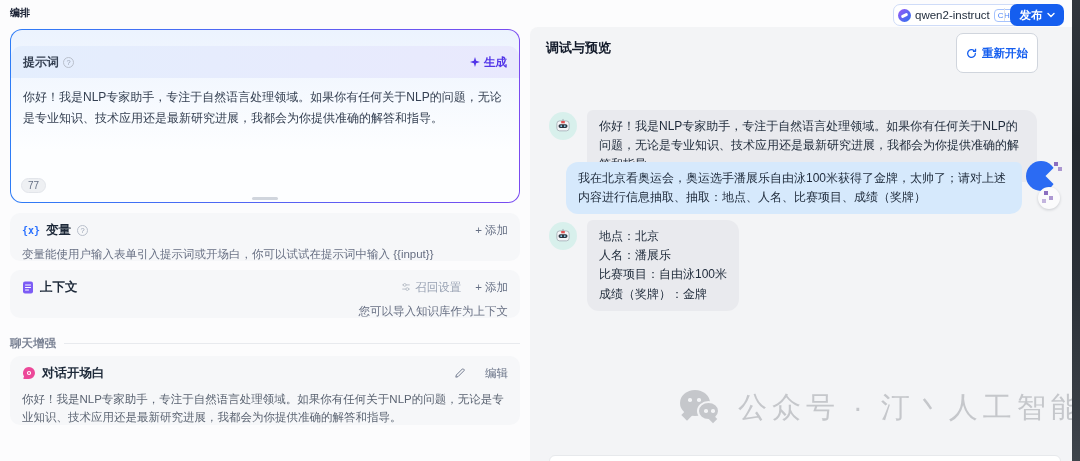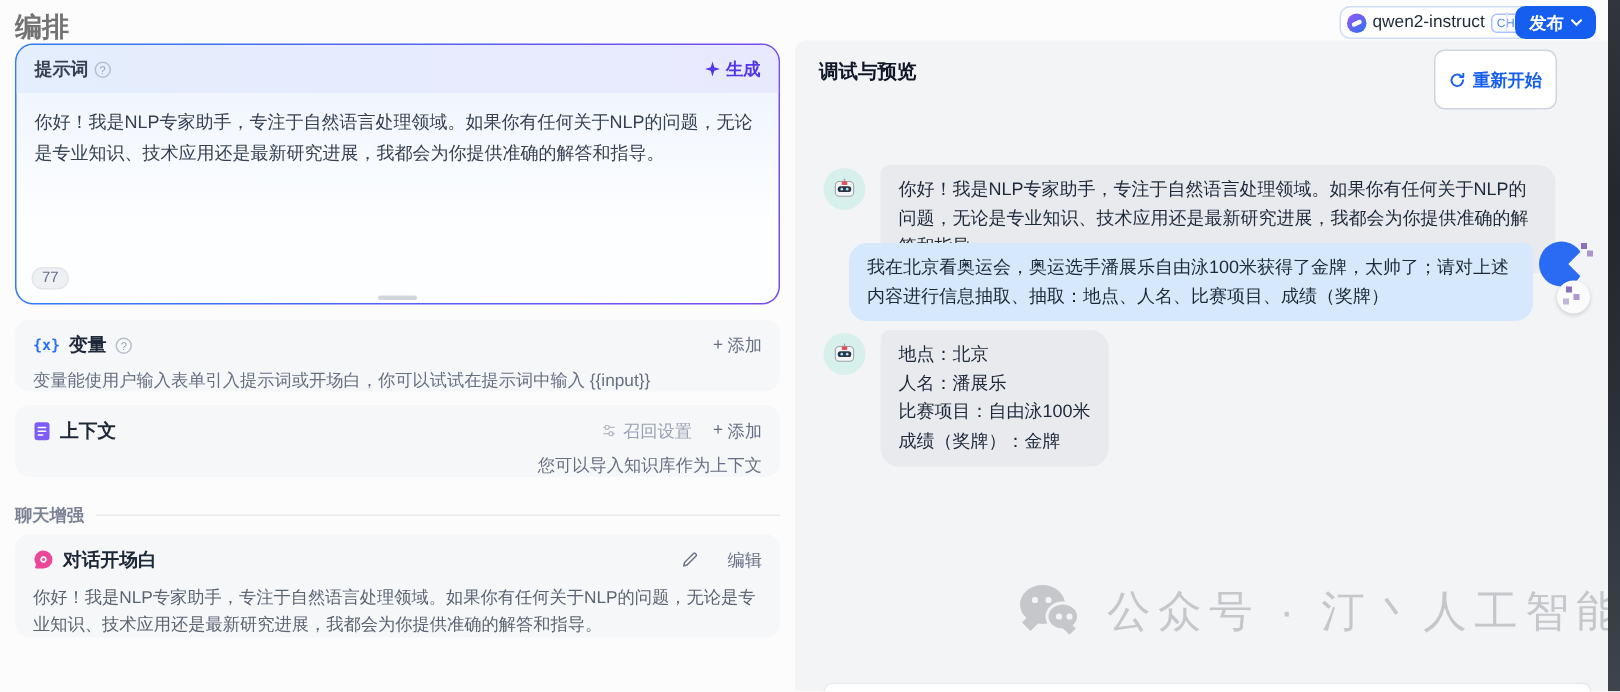--- a/index.html
+++ b/index.html
@@ -1,37 +1,37 @@
 <!DOCTYPE html>
 <html><head>
 <meta charset="utf-8">
 <style>
   * { margin:0; padding:0; box-sizing:border-box; }
   html,body { width:1080px; height:461px; overflow:hidden; }
   body { font-family:"Liberation Sans","DejaVu Sans",sans-serif; background:#fff; }
   .app { position:relative; width:1080px; height:461px; background:#fcfcfd; overflow:hidden; }
 
   
-  .page-title { position:absolute; left:10px; top:6px; font-size:18px; font-weight:700; color:#737373; }
+  .page-title { position:absolute; left:10px; top:6px; font-size:10px; font-weight:700; color:#0f172a; }
   .model-pill { position:absolute; left:893px; top:4px; height:22px; display:flex; align-items:center; gap:4px;
                 background:#fff; border:1px solid #cfdcf8; border-radius:7px; padding:0 4px; cursor:pointer; }
   .tongyi-icon { width:13px; height:13px; border-radius:50%; background:linear-gradient(135deg,#8a5cf6 15%,#3b6df0 85%); position:relative; }
   .tongyi-icon::after { content:""; position:absolute; left:3px; top:5px; width:7px; height:3px; background:#fff; border-radius:2px; transform:rotate(-25deg); }
   .model-name { font-size:11.5px; color:#1d2939; font-weight:500; }
   .chat-badge { font-size:8px; color:#4b83f7; border:1px solid #a6c3fd; border-radius:4px; padding:0 3px; line-height:11px; letter-spacing:.5px; }
   .pill-sep { position:absolute; left:1004px; top:8px; width:1px; height:13px; background:#e0e4ea; }
   .publish-btn { position:absolute; left:1010px; top:4px; width:54px; height:22px; background:#155eef; border-radius:7px;
                  display:flex; align-items:center; justify-content:center; gap:4px; color:#fff; font-size:11.5px; font-weight:600; cursor:pointer; }
 
   
   .prompt-card { position:absolute; left:10px; top:29px; width:510px; height:174px; border-radius:12px;
                  background:linear-gradient(90deg,#2e7cf6,#7a4bf0); padding:1px; }
   .prompt-inner { width:100%; height:100%; border-radius:11px; background:linear-gradient(180deg,#ecf3fe,#fdfeff 70%); position:relative; overflow:hidden; }
   .prompt-head { height:25px; display:flex; align-items:center; justify-content:space-between; padding:16px 12px;
-                 background:linear-gradient(90deg,#e4eefd,#e9e9fd); border-radius:11px 11px 0 0; }
+                 background:linear-gradient(90deg,#e4eefd,#e9e9fd); border-radius:11px 11px 0 0;margin-top:16px; }
   .prompt-title-wrap { display:flex; align-items:center; gap:4px; }
   .card-title { font-size:12px; font-weight:700; color:#354052; }
   .gen-btn { display:flex; align-items:center; gap:4px; font-size:11.5px; font-weight:600; color:#5235e8; cursor:pointer; }
   .prompt-body { padding:9px 12px; font-size:12px; line-height:1.75; color:#354052; }
   .char-badge { position:absolute; left:10px; bottom:9px; background:#eef0f3; border:1px solid #e2e5ea; color:#667085;
                 font-size:10px; padding:1px 6px; border-radius:9px; }
   .drag-handle { position:absolute; left:50%; bottom:2px; width:26px; height:3px; margin-left:-13px; background:#d0d5dd; border-radius:2px; cursor:row-resize; }
 
   
   .sec-card { position:absolute; left:10px; width:510px; background:#f6f7f9; border-radius:10px; padding:7px 12px; }

